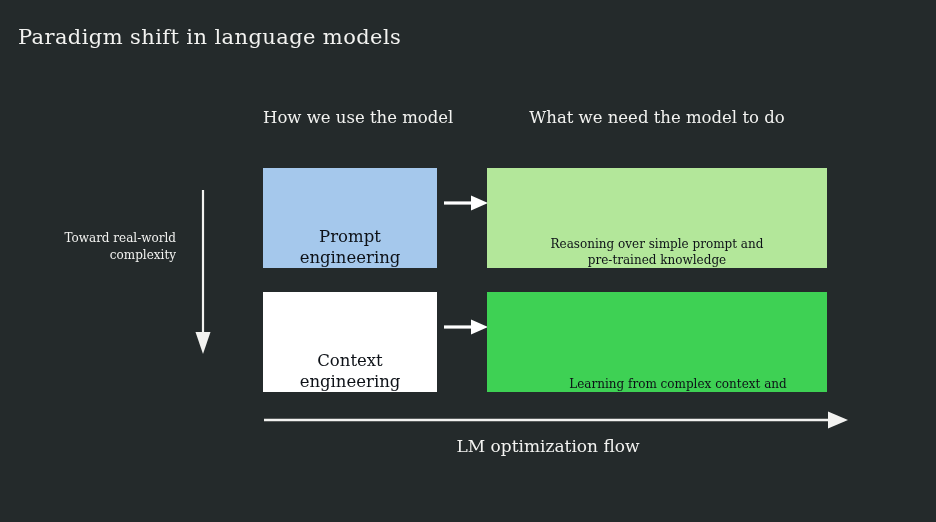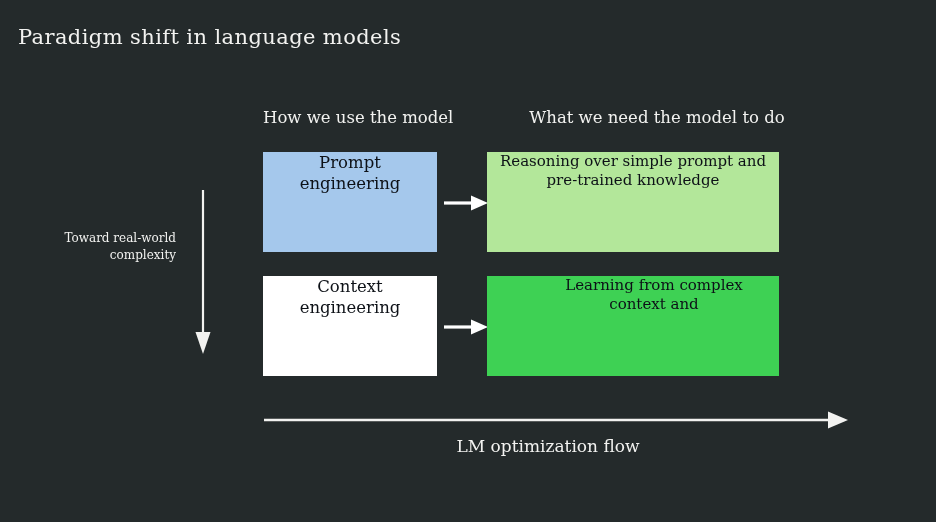--- a/index.html
+++ b/index.html
@@ -42,35 +42,36 @@
     white-space: nowrap;
   }
   .col-header.left  { left: 263px; width: 174px; }
   .col-header.right { left: 487px; width: 340px; }
 
   
   .box {
     position: absolute;
     box-sizing: border-box;
     display: flex;
-    align-items: flex-start;
+    align-items: flex-end;
     justify-content: center;
     text-align: center;
     color: #0d1117;
     line-height: 1.28;
+    margin-top: 16px;
   }
   .box-use {
     left: 263px;
     width: 174px;
     font-size: 16.5px;
   }
   .box-need {
     left: 487px;
-    width: 292px;
-    font-size: 15px;
+    width: 340px;
+    font-size: 12px;
   }
   .row1 { top: 152px; height: 100px; }
   .row2 { top: 276px; height: 100px; }
 
   .fill-prompt  { background: #a5c8ec; }
   .fill-context { background: #ffffff; }
   .fill-reason  { background: #b3e79a; }
   .fill-learn   { background: #3ed154; padding-left: 42px; }
 
   .box-text { padding: 0 10px; }

